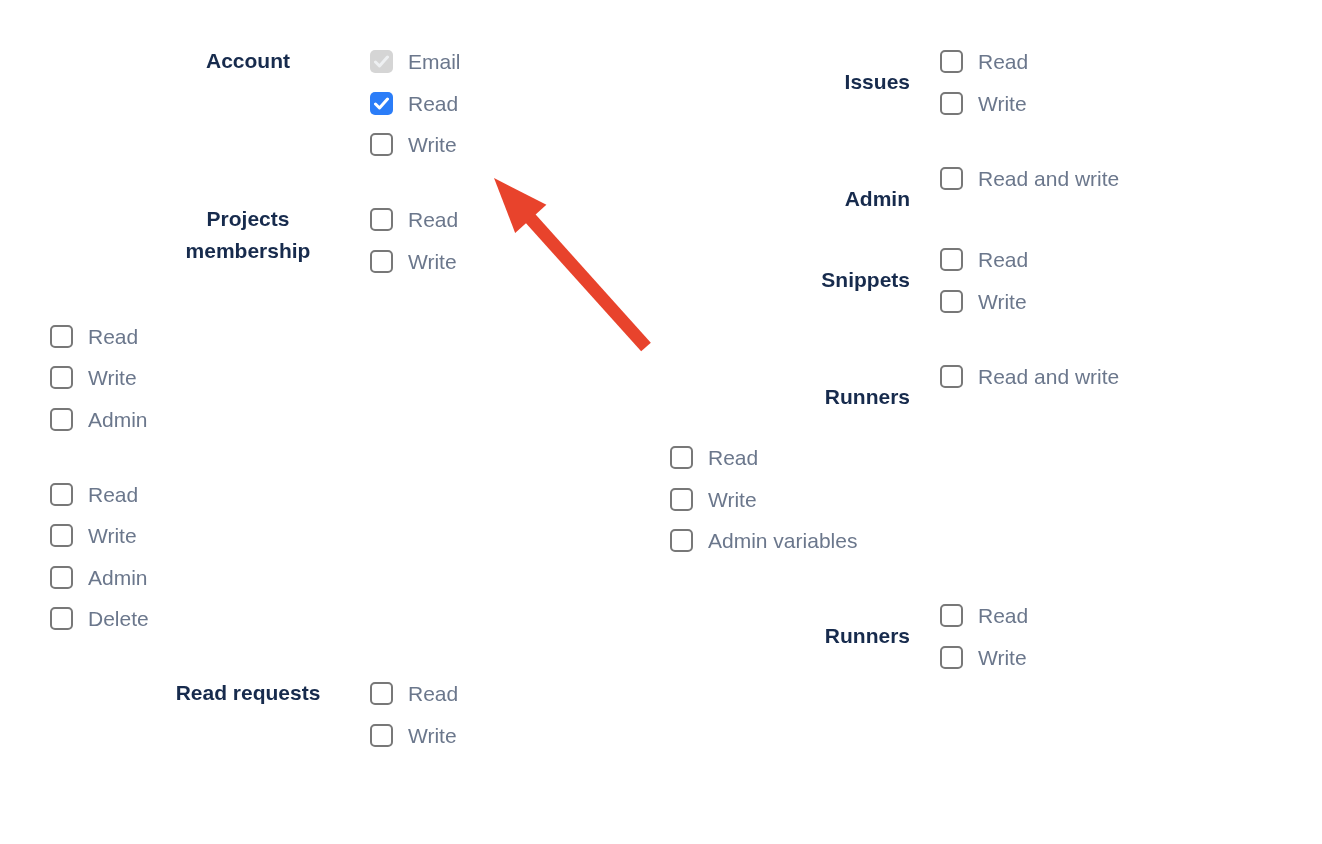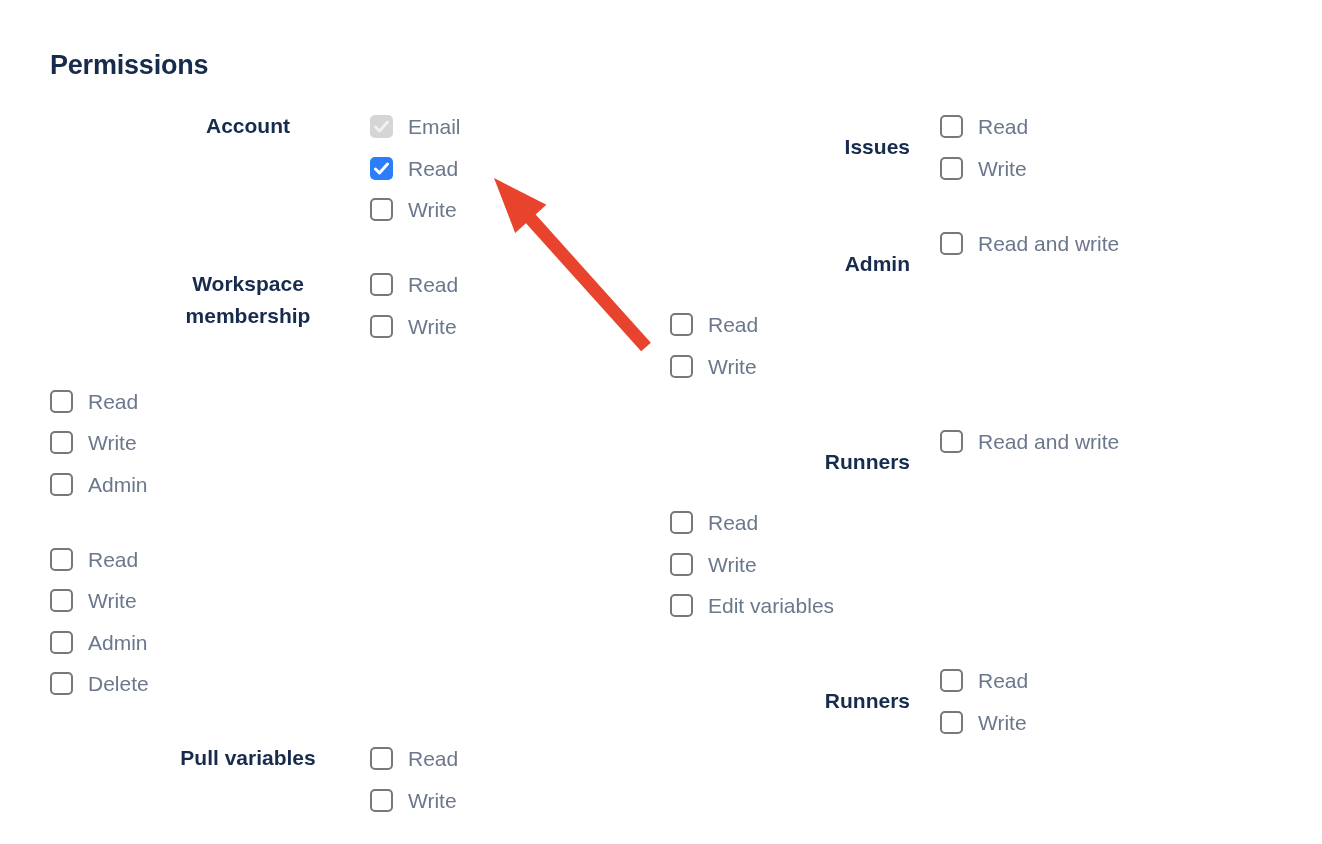--- a/index.html
+++ b/index.html
@@ -79,21 +79,20 @@
     left: 0; top: 0;
     width: 1322px; height: 844px;
     pointer-events: none;
     z-index: 10;
   }
 </style>
 </head>
 <body>
 
 <div class="content">
-  <h2 class="page-title">Permissions</h2>
   <div class="cols">
     <div class="col col-left" id="col-0">
         <div class="group">
           <div class="group-label">Account</div>
           <div class="opts">
             <label class="opt">
               <span class="cb checked-disabled" role="checkbox" aria-checked="true">
                 <svg viewBox="0 0 15 13">
                   <polyline points="1.5,7 5.5,11 13.5,2" fill="none" stroke="#eef0f2" stroke-width="3" stroke-linecap="round" stroke-linejoin="round"></polyline>
                 </svg>
@@ -108,21 +107,21 @@
               </span>
               <span class="opt-label">Read</span>
             </label>
             <label class="opt">
               <span class="cb unchecked" role="checkbox" aria-checked="false"></span>
               <span class="opt-label">Write</span>
             </label>
           </div>
         </div>
         <div class="group">
-          <div class="group-label">Workspace membership</div>
+          <div class="group-label">Projects membership</div>
           <div class="opts">
             <label class="opt">
               <span class="cb unchecked" role="checkbox" aria-checked="false"></span>
               <span class="opt-label">Read</span>
             </label>
             <label class="opt">
               <span class="cb unchecked" role="checkbox" aria-checked="false"></span>
               <span class="opt-label">Write</span>
             </label>
           </div>
@@ -157,21 +156,21 @@
               <span class="cb unchecked" role="checkbox" aria-checked="false"></span>
               <span class="opt-label">Admin</span>
             </label>
             <label class="opt">
               <span class="cb unchecked" role="checkbox" aria-checked="false"></span>
               <span class="opt-label">Delete</span>
             </label>
           </div>
         </div>
         <div class="group">
-          <div class="group-label">Pull variables</div>
+          <div class="group-label">Read requests</div>
           <div class="opts">
             <label class="opt">
               <span class="cb unchecked" role="checkbox" aria-checked="false"></span>
               <span class="opt-label">Read</span>
             </label>
             <label class="opt">
               <span class="cb unchecked" role="checkbox" aria-checked="false"></span>
               <span class="opt-label">Write</span>
             </label>
           </div>
@@ -194,20 +193,21 @@
         <div class="group">
           <div class="group-label">Admin</div>
           <div class="opts">
             <label class="opt">
               <span class="cb unchecked" role="checkbox" aria-checked="false"></span>
               <span class="opt-label">Read and write</span>
             </label>
           </div>
         </div>
         <div class="group">
+          <div class="group-label">Snippets</div>
           <div class="opts">
             <label class="opt">
               <span class="cb unchecked" role="checkbox" aria-checked="false"></span>
               <span class="opt-label">Read</span>
             </label>
             <label class="opt">
               <span class="cb unchecked" role="checkbox" aria-checked="false"></span>
               <span class="opt-label">Write</span>
             </label>
           </div>
@@ -226,21 +226,21 @@
             <label class="opt">
               <span class="cb unchecked" role="checkbox" aria-checked="false"></span>
               <span class="opt-label">Read</span>
             </label>
             <label class="opt">
               <span class="cb unchecked" role="checkbox" aria-checked="false"></span>
               <span class="opt-label">Write</span>
             </label>
             <label class="opt">
               <span class="cb unchecked" role="checkbox" aria-checked="false"></span>
-              <span class="opt-label">Edit variables</span>
+              <span class="opt-label">Admin variables</span>
             </label>
           </div>
         </div>
         <div class="group">
           <div class="group-label">Runners</div>
           <div class="opts">
             <label class="opt">
               <span class="cb unchecked" role="checkbox" aria-checked="false"></span>
               <span class="opt-label">Read</span>
             </label>

